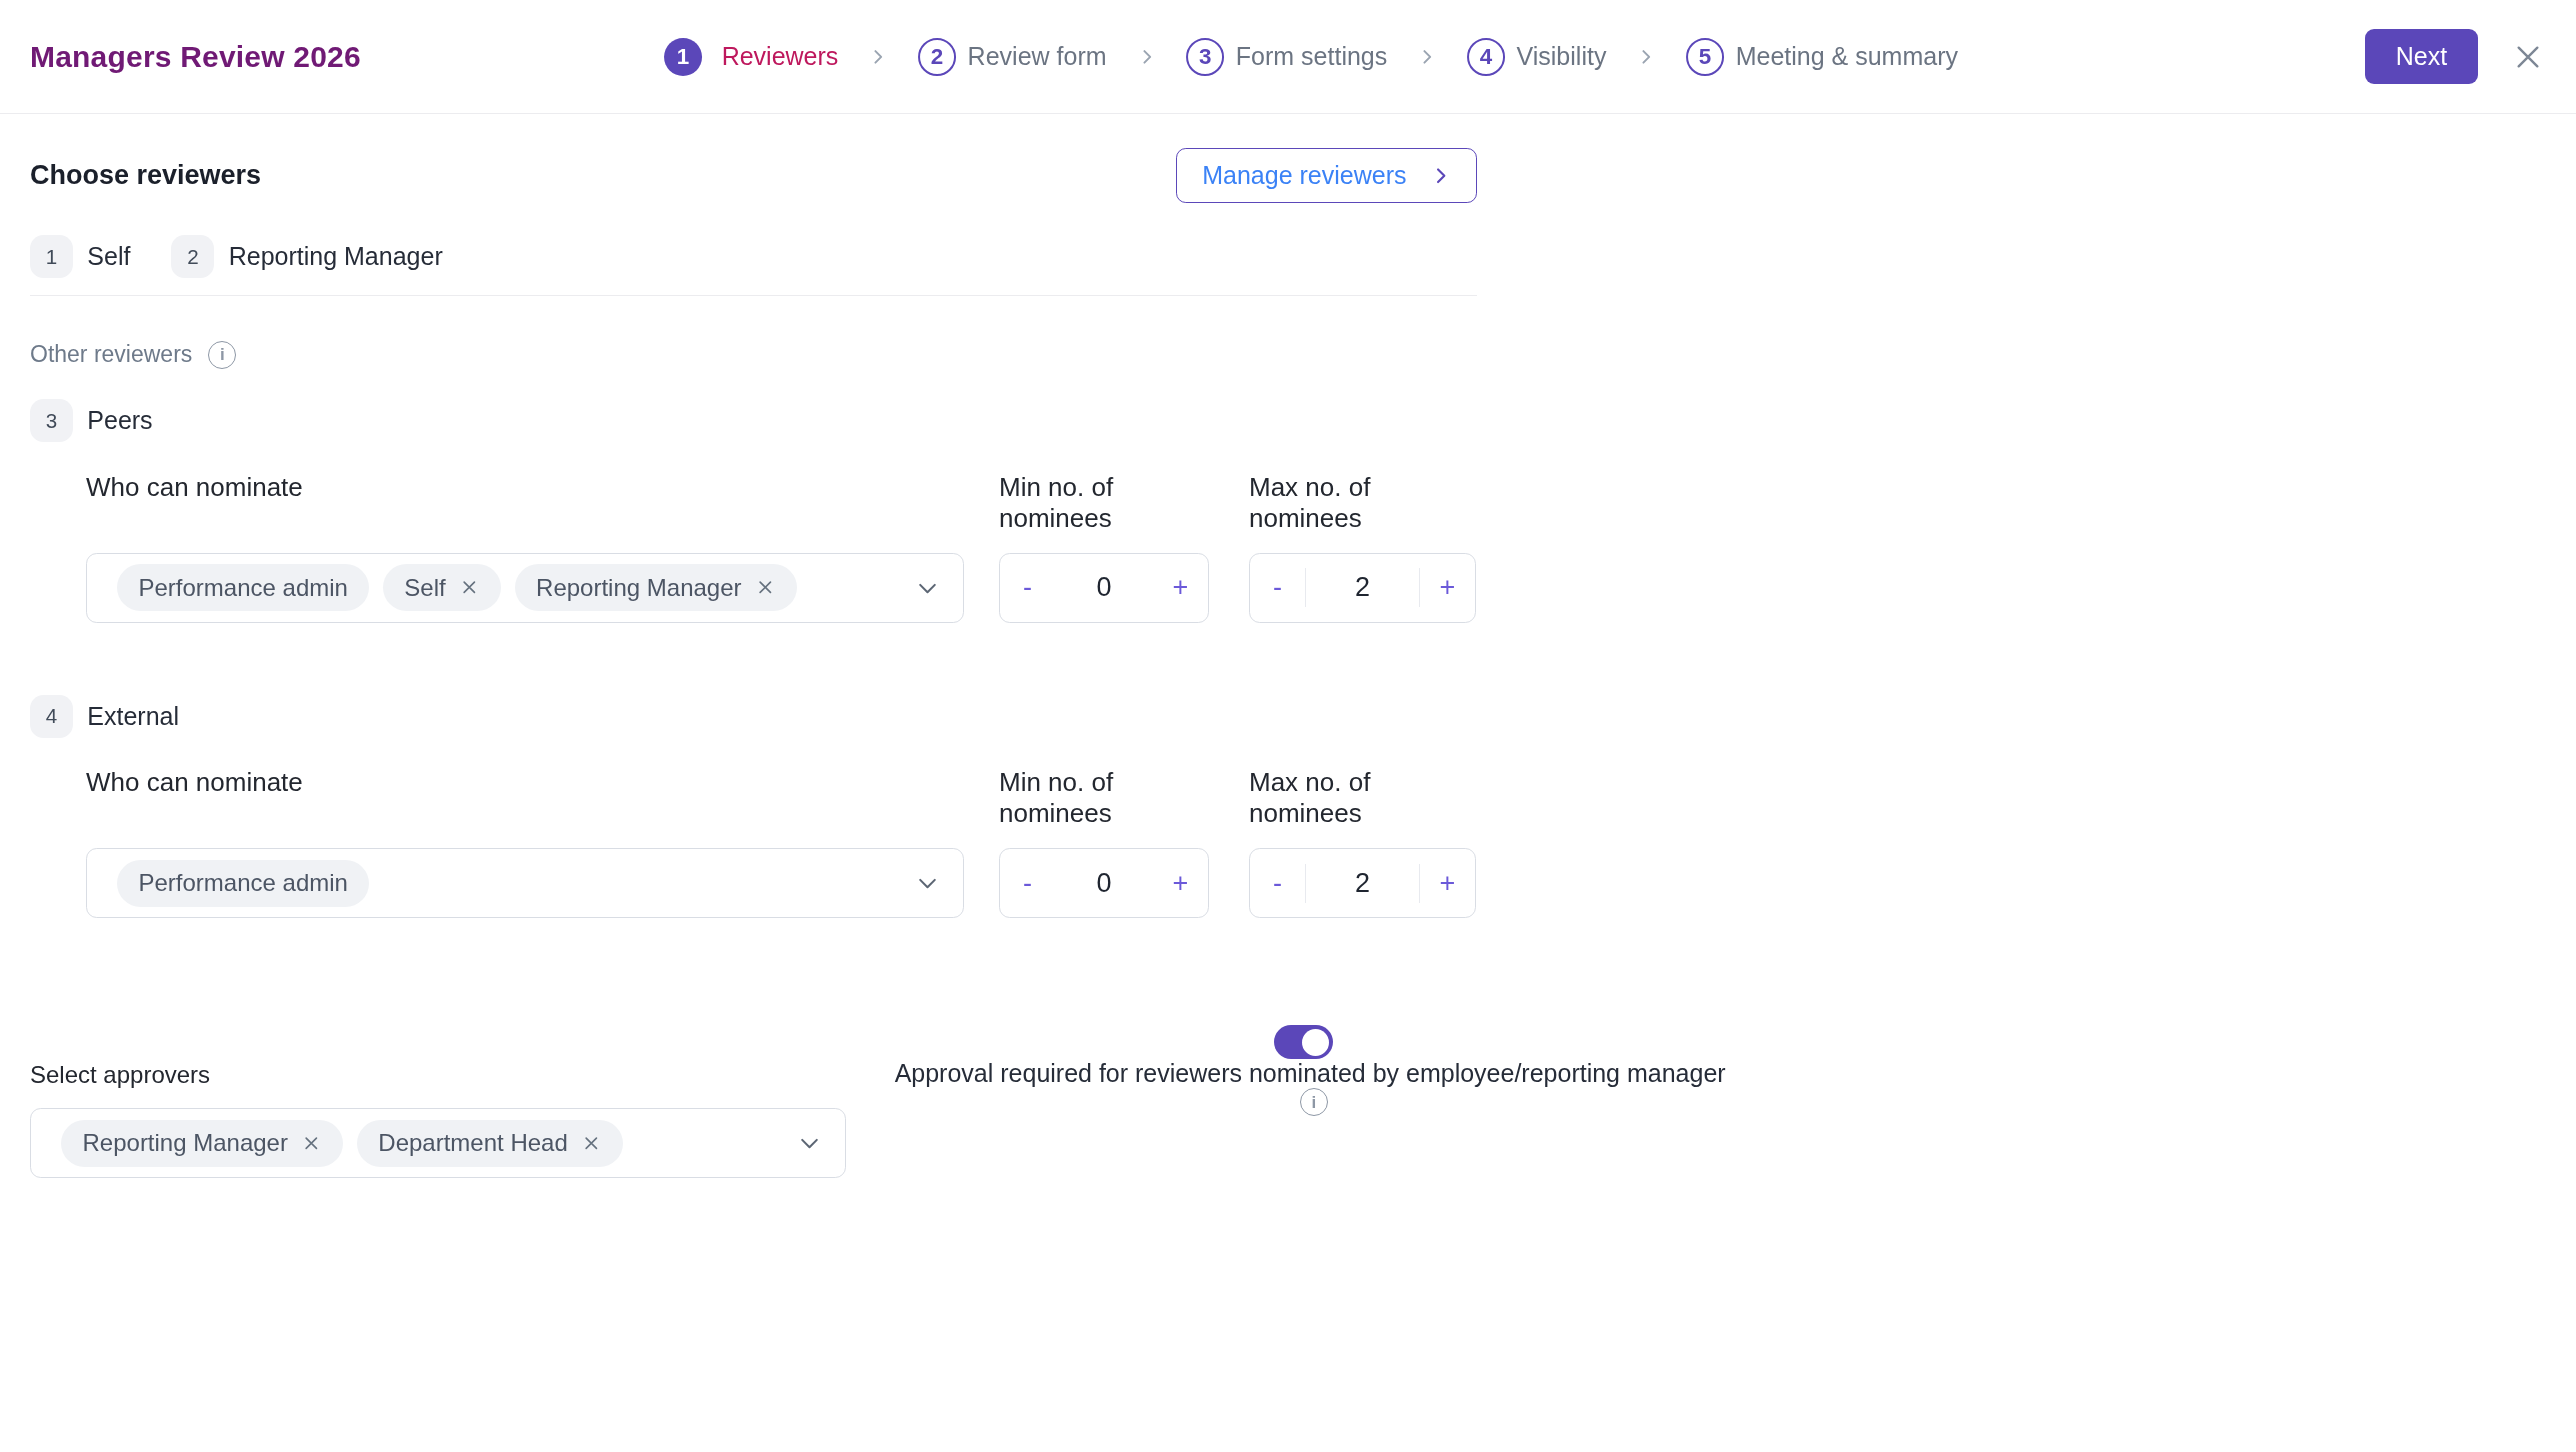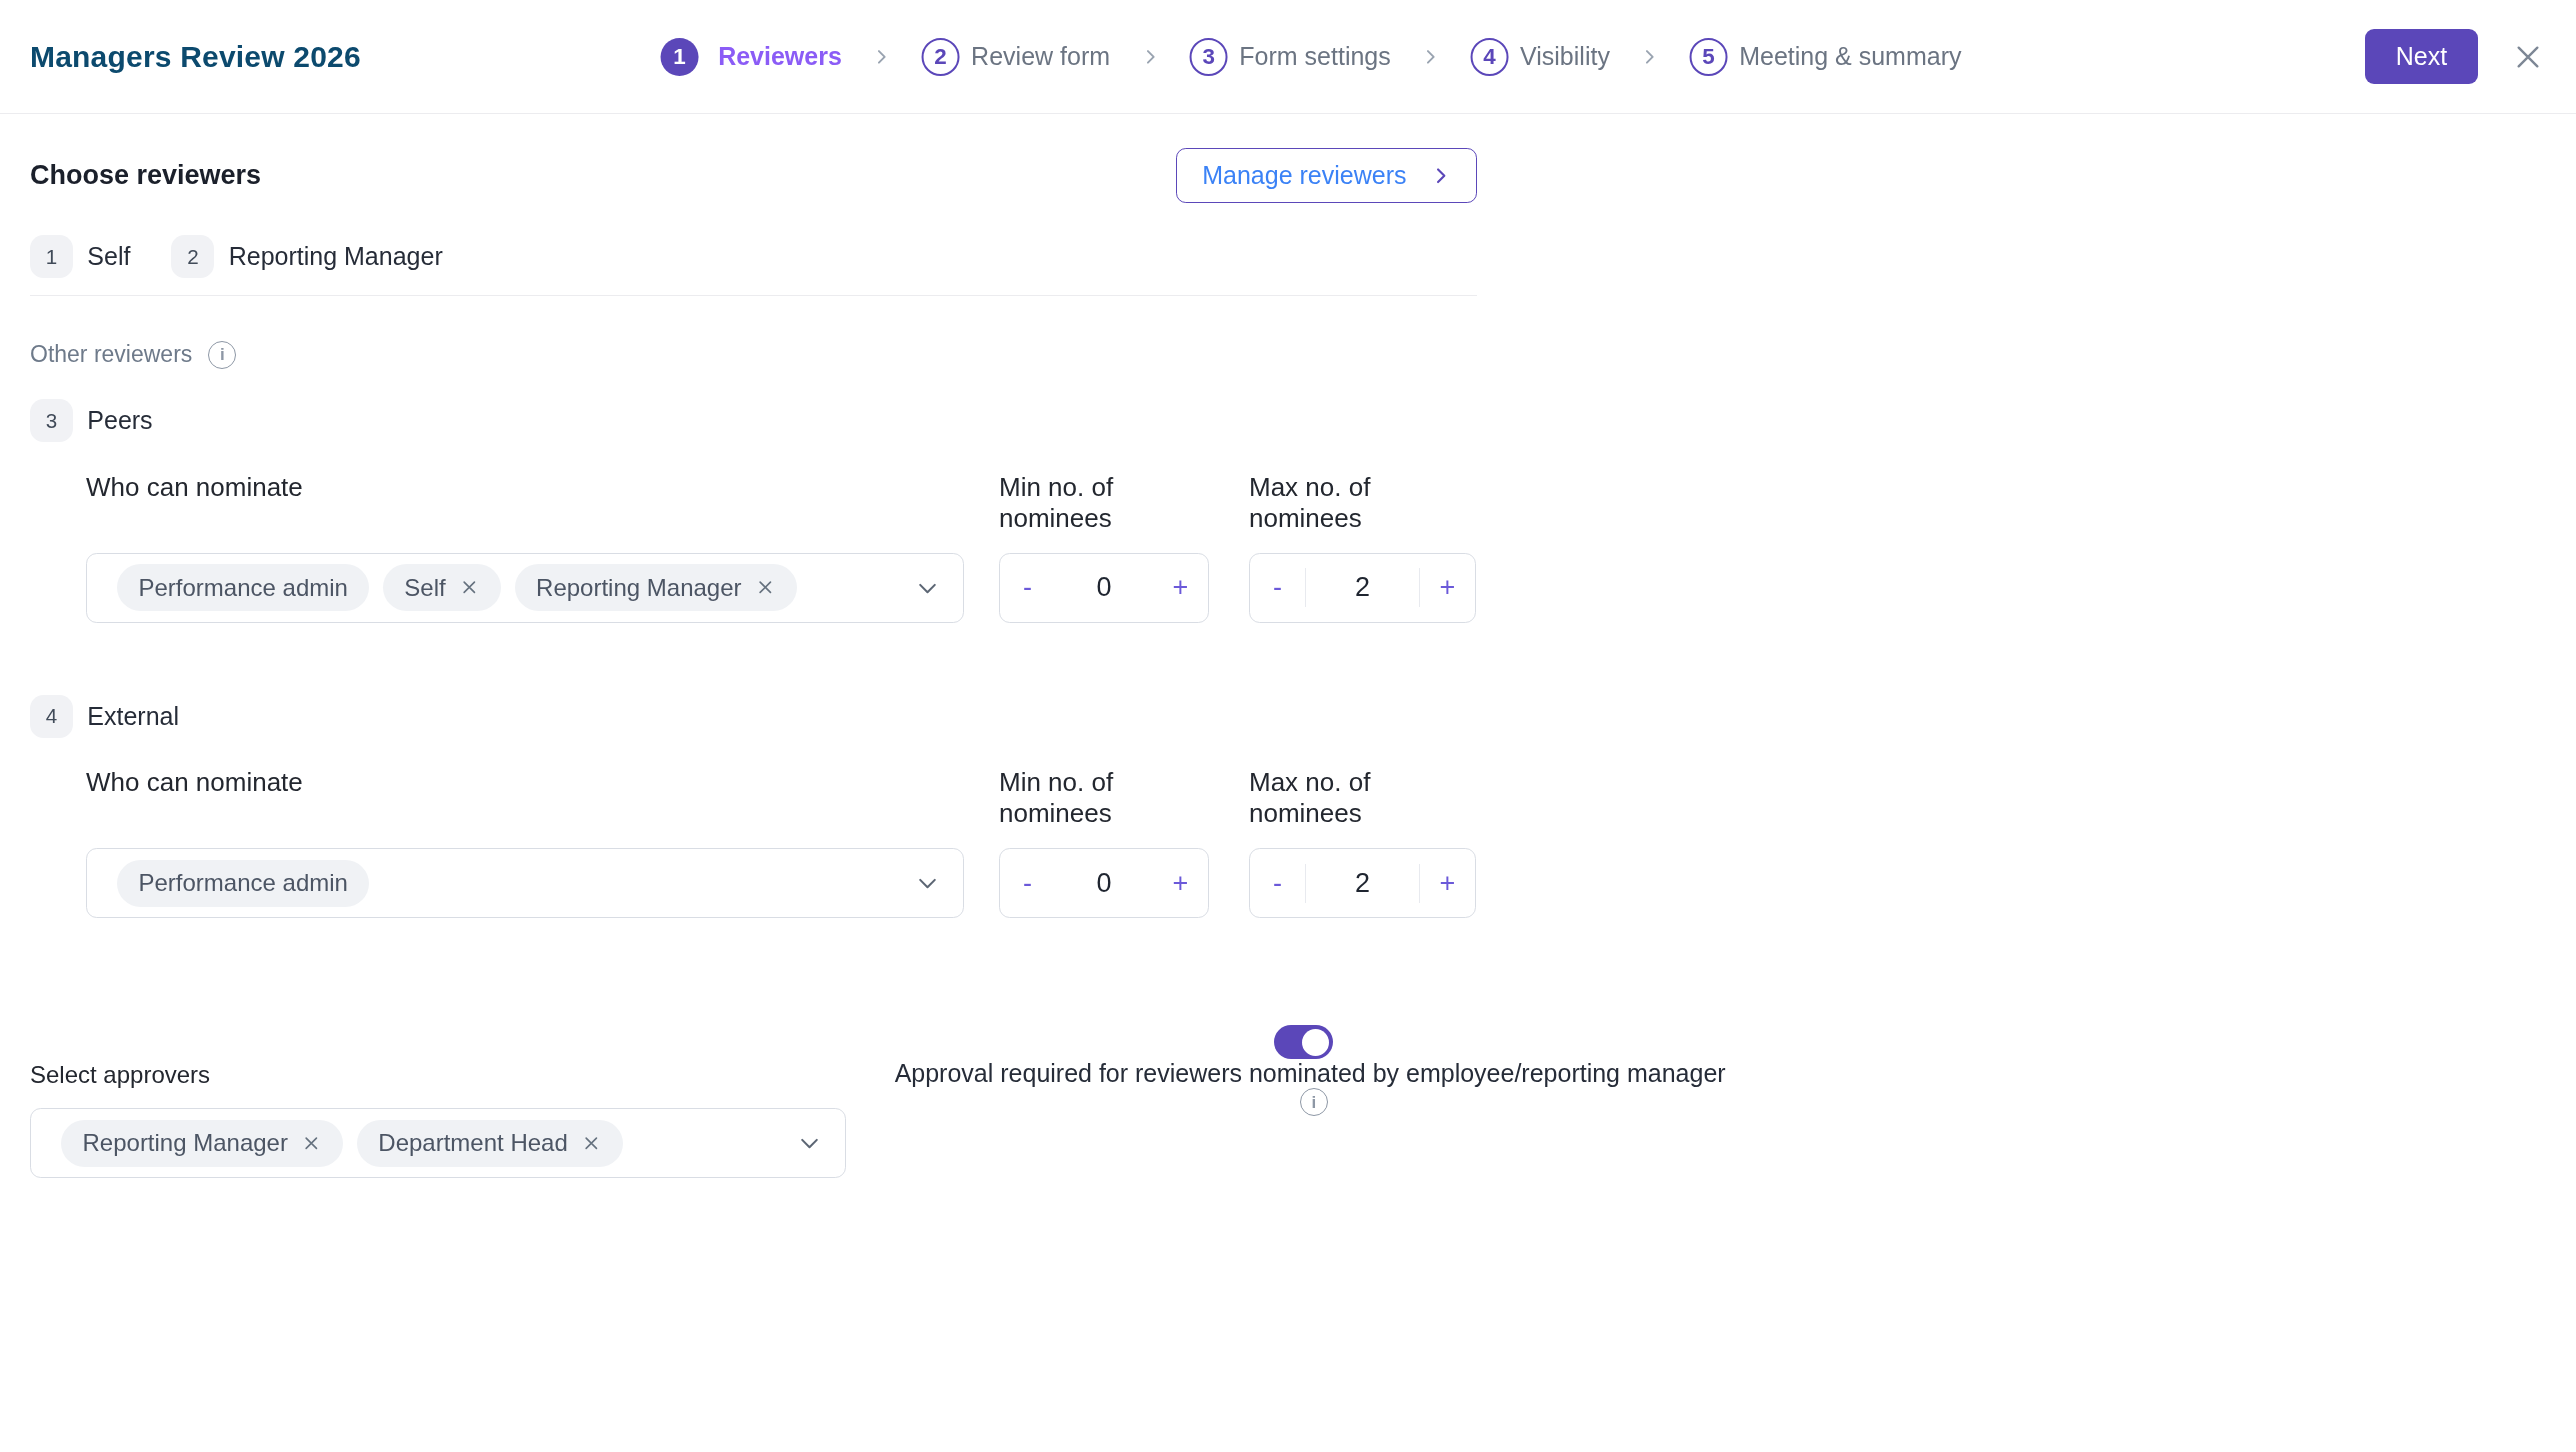--- a/index.html
+++ b/index.html
@@ -2,30 +2,30 @@
 <html style="font-size:14.3px"><head>
 <meta charset="utf-8">
 <style>
   * { margin:0; padding:0; box-sizing:border-box; }
   html,body { width:2576px; height:1453px; background:#ffffff;
               font-family:"Liberation Sans", sans-serif; color:#20242e; overflow:hidden; }
 
   
   .topbar { position:relative; height:114px; border-bottom:1.8px solid #ececef;
             display:flex; align-items:center; padding:0 32px 0 30px; background:#fff; }
-  .page-title { font-size:30px; font-weight:600; color:#0c4a6e; letter-spacing:0.2px; }
+  .page-title { font-size:30px; font-weight:600; color:#701a75; letter-spacing:0.2px; }
   .stepper { position:absolute; left:calc(50% + 23px); transform:translateX(-50%);
              display:flex; align-items:center; white-space:nowrap; }
   .step { display:flex; align-items:center; gap:11.6px; cursor:pointer; }
   .step-circle { width:38px; height:38px; border-radius:50%; display:flex; align-items:center;
                  justify-content:center; font-size:22.4px; font-weight:700; }
   .step.active .step-circle { background:#5b47b9; color:#fff; }
   .step:not(.active) .step-circle { border:2.7px solid #5b47b9; color:#5b47b9; background:#fff; }
   .step-label { font-size:25px; color:#6b7482; }
-  .step.active .step-label { color:#8b5cf6; font-weight:700;margin-left:8px; }
+  .step.active .step-label { color:#be185d; font-weight:400;margin-left:8px; }
   .sep-chevron { margin:0 30px; display:block; }
   .header-right { margin-left:auto; display:flex; align-items:center; gap:34px; }
   .next-btn { width:113px; height:55px; background:#5b47b9; color:#fff; border:none;
               border-radius:9px; font-size:25px; font-family:inherit; cursor:pointer; }
   .close-icon { cursor:pointer; display:block; }
 
   
   main { padding:0 0 0 30px; }
   .heading-row { margin-top:34px; width:1447px; display:flex; align-items:center;
                  justify-content:space-between; height:55px; }

